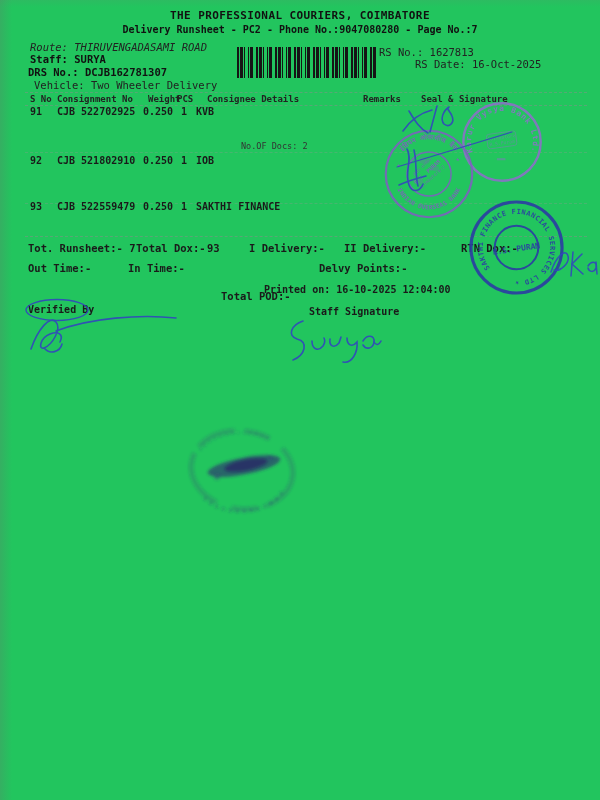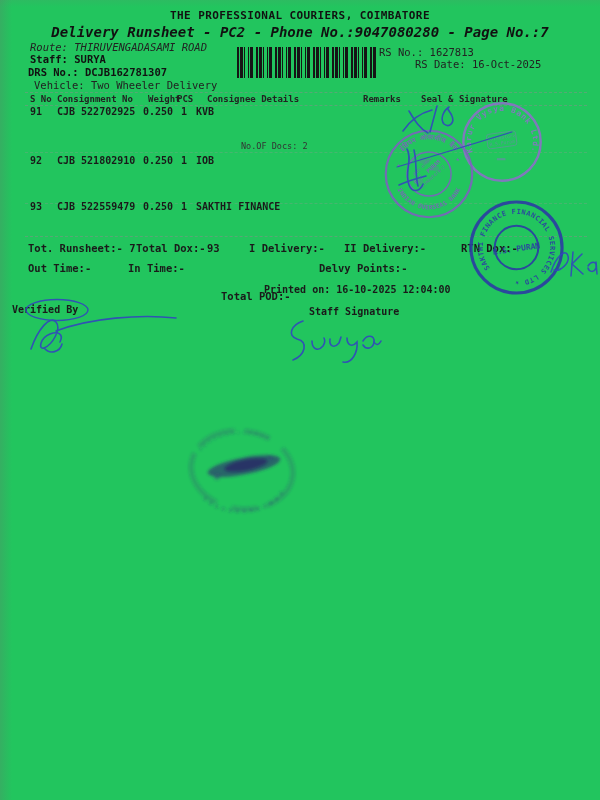--- a/index.html
+++ b/index.html
@@ -1,20 +1,20 @@
 <!DOCTYPE html>
 <html><head>
 <meta charset="utf-8">
 <style>
   html,body{margin:0;padding:0;background:#ffffff;}
   .paper{position:relative;width:600px;height:800px;background:#22c55e;overflow:hidden;
          font-family:"DejaVu Sans Mono","Liberation Mono",monospace;color:#1c1c1c;}
   .abs{position:absolute;white-space:nowrap;}
   .t-title{font-size:11px;font-weight:700;letter-spacing:.4px;color:#111;}
-  .t-sub{font-size:14px;font-weight:700;color:#111;font-style:italic;}
+  .t-sub{font-size:10px;font-weight:700;color:#111;}
   .t-meta{font-size:10.5px;color:#222;}
   .b{font-weight:700;color:#111;}
   .t-th{font-size:9px;font-weight:700;color:#222;}
   .t-row{font-size:10px;font-weight:600;color:#1a1a1a;}
   .t-note{font-size:8.5px;color:#333;}
   .t-tot{font-size:10.5px;font-weight:600;color:#1a1a1a;}
   .t-foot{font-size:10px;font-weight:600;color:#1a1a1a;}
   .hr{position:absolute;left:25px;width:562px;height:0;border-top:1px dashed rgba(140,140,140,.5);}
   .hr.faint{border-top:1px dashed rgba(150,150,150,.32);}
   .edge-left{position:absolute;left:0;top:0;width:12px;height:100%;
@@ -95,21 +95,21 @@
   <div class="abs t-tot" style="left:249px;top:242px;">I Delivery:-</div>
   <div class="abs t-tot" style="left:344px;top:242px;">II Delivery:-</div>
   <div class="abs t-tot" style="left:461px;top:242px;">RTN Dox:-</div>
 
   <div class="abs t-tot" style="left:28px;top:262px;">Out Time:-</div>
   <div class="abs t-tot" style="left:128px;top:262px;">In Time:-</div>
   <div class="abs t-tot" style="left:221px;top:262px;margin-top:28px;">Total POD:-</div>
   <div class="abs t-tot" style="left:319px;top:262px;">Delvy Points:-</div>
 
   <div class="abs t-foot" style="left:264px;top:284px;">Printed on: 16-10-2025 12:04:00</div>
-  <div class="abs t-foot" style="left:12px;top:304px;text-align:right;">Verified By</div>
+  <div class="abs t-foot" style="left:28px;top:304px;text-align:right;">Verified By</div>
   <div class="abs t-foot" style="left:281px;top:306px;margin-left:28px;">Staff Signature</div>
 
   <svg class="stamp" style="left:459px;top:99px;width:86px;height:86px;opacity:.88;" viewBox="0 0 100 100">
     <defs>
         <path id="kvbArc" d="M 22.3,73 A 36,36 0 1 1 77.7,73" fill="none"></path>
       </defs>
     <circle cx="50" cy="50" r="45" fill="none" stroke="#8d6fca" stroke-width="2.8"></circle>
     <text font-size="9" font-weight="700" letter-spacing="1.1" fill="#8d6fca" font-family="DejaVu Sans Mono, monospace">
       <textPath href="#kvbArc" startOffset="50%" text-anchor="middle">Karur Vysya Bank Ltd.</textPath>
     </text>

